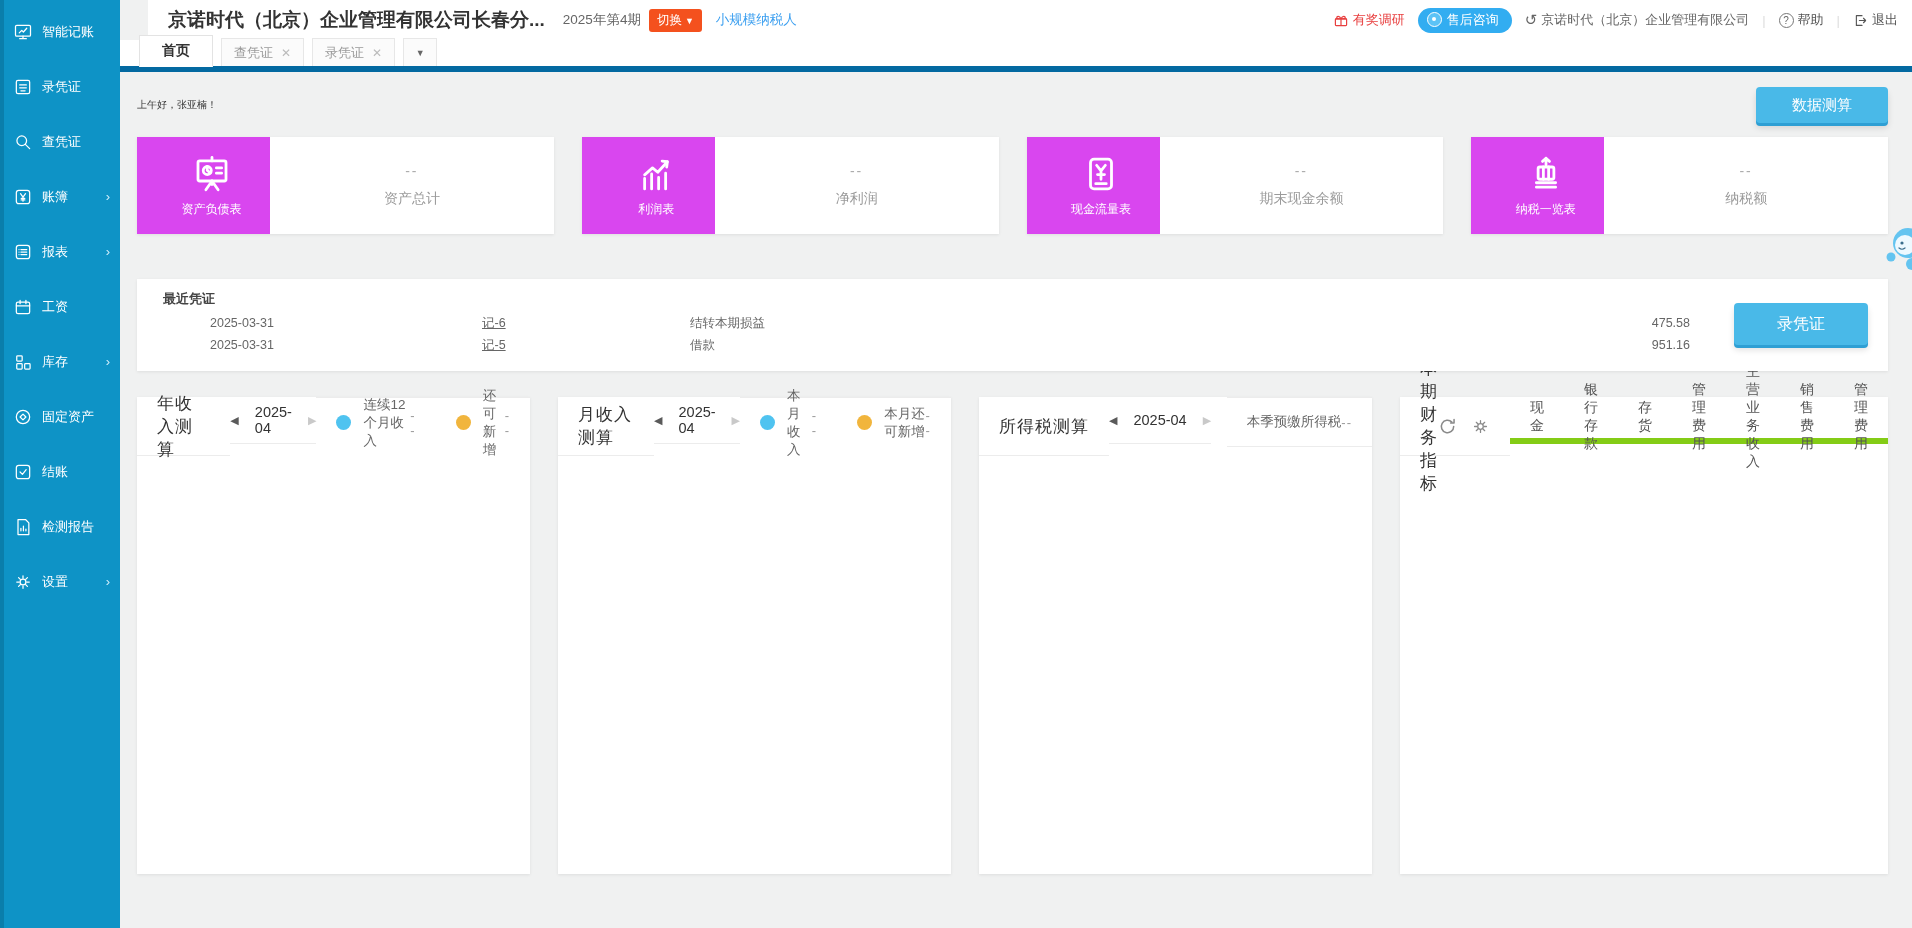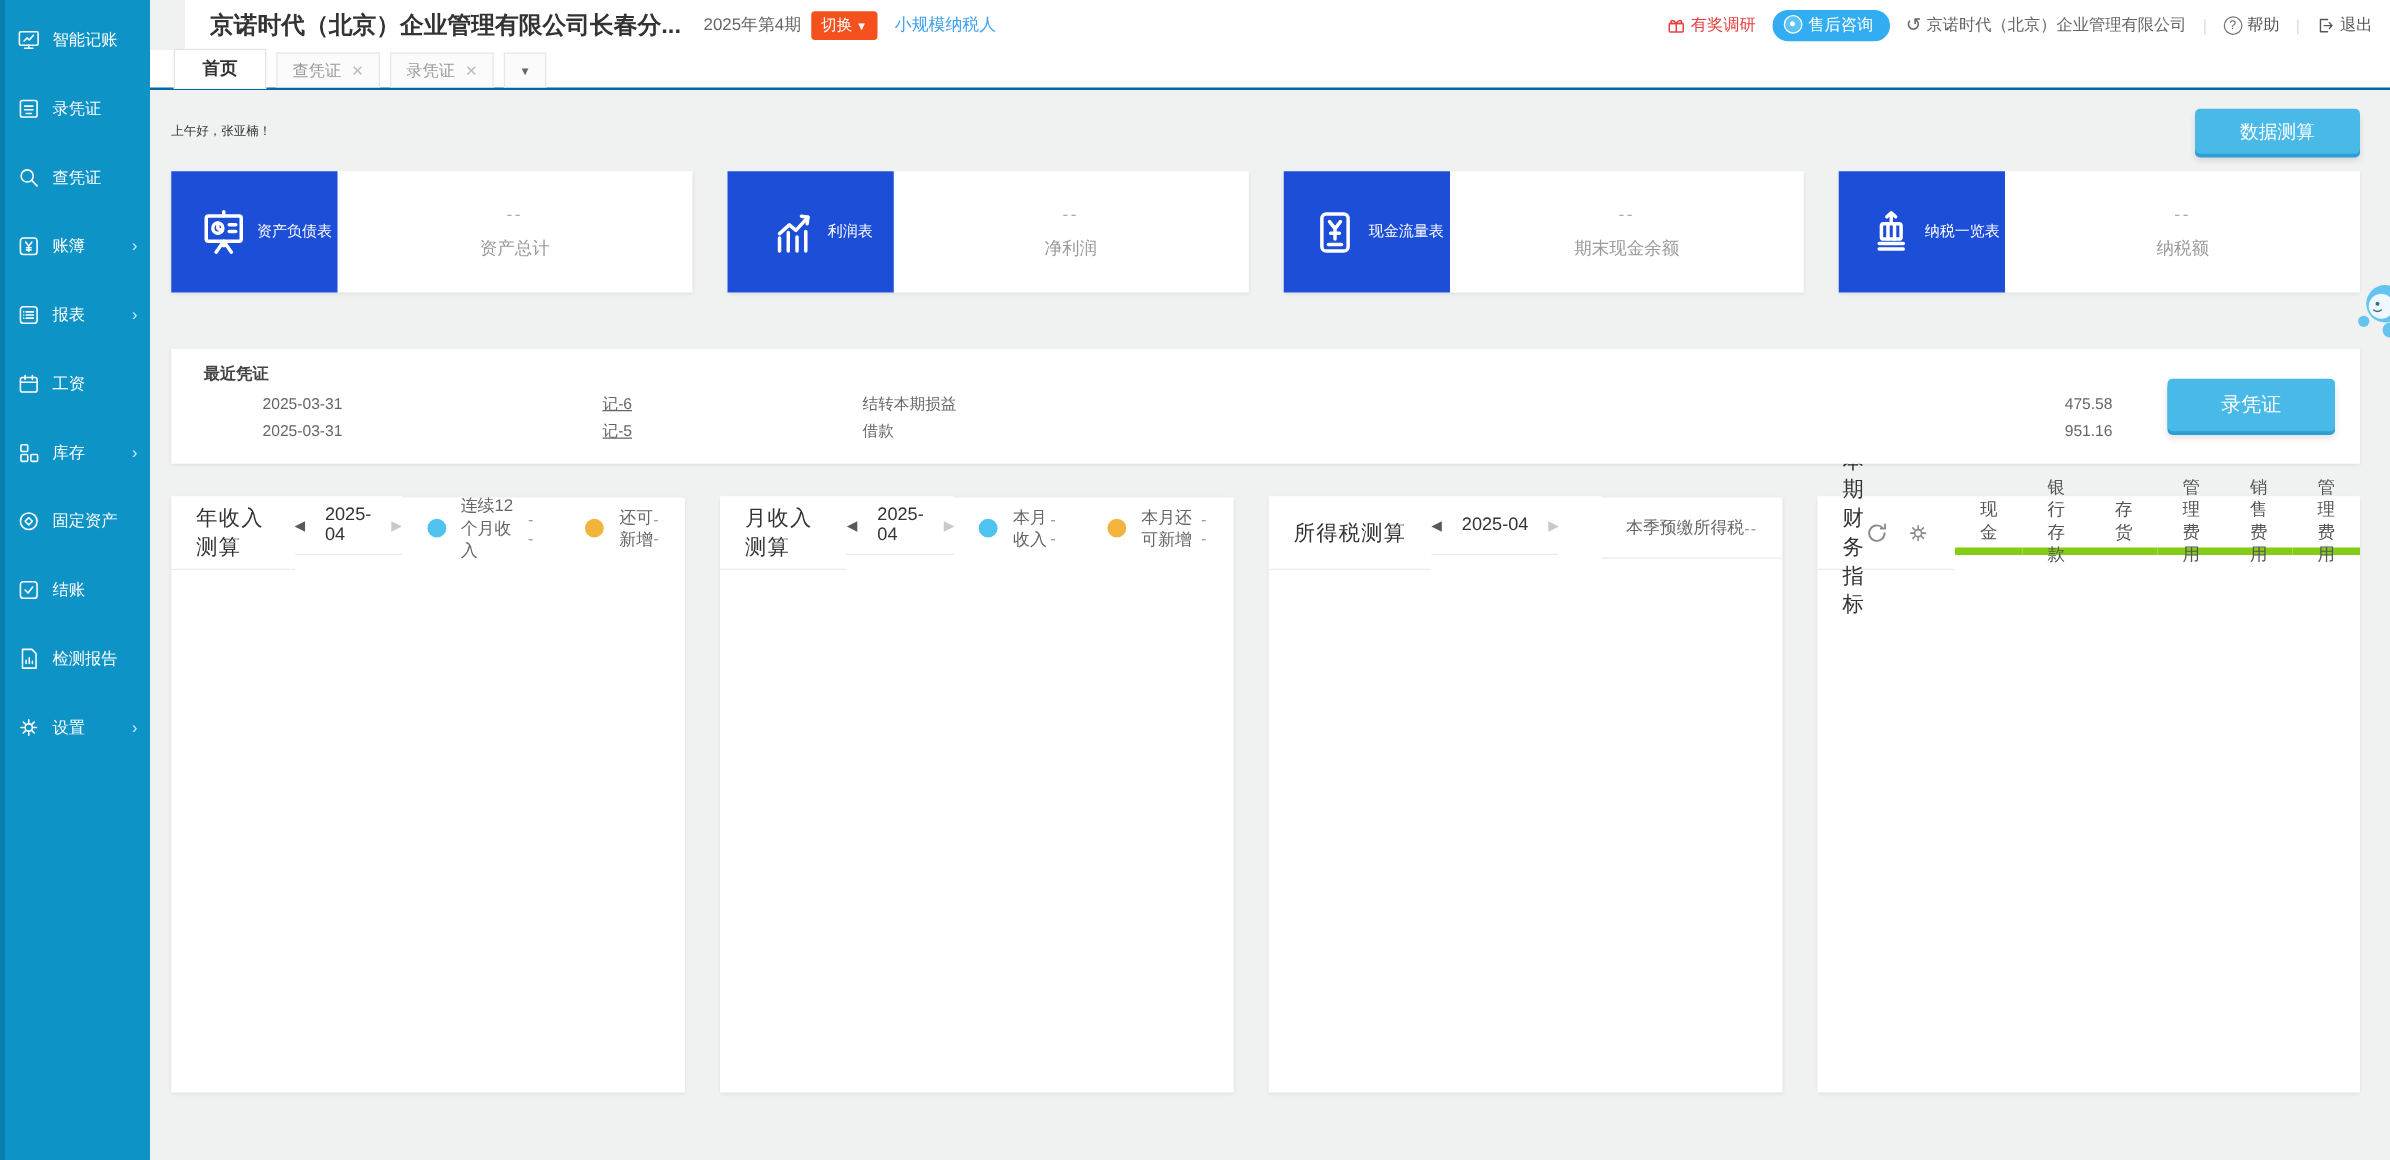--- a/index.html
+++ b/index.html
@@ -42,21 +42,21 @@
   .vdiv { color:#ddd; font-size:13px; }
   .help-link, .logout-link { display:flex; align-items:center; gap:4px; color:#555;
     font-size:13px; cursor:pointer; text-decoration:none; }
   .qmark { width:15px; height:15px; border:1px solid #777; border-radius:50%; font-size:10px;
     display:flex; align-items:center; justify-content:center; color:#666; }
   .logout-link svg { width:15px; height:15px; stroke:#555; fill:none; stroke-width:1.5;
     stroke-linecap:round; stroke-linejoin:round; }
 
   
   .tabbar { position:absolute; left:120px; top:40px; right:0; height:32px; background:#fff;
-    border-bottom:2px solid #0369a1; display:flex; align-items:flex-end; padding-left:19px; z-index:2; }
+    border-bottom:6px solid #0369a1; display:flex; align-items:flex-end; padding-left:19px; z-index:2; }
   .tab { display:flex; align-items:center; gap:8px; cursor:pointer; }
   .tab.active { height:32px; padding:0 22px; background:#fff; border:1px solid #e3e3e3;
     border-bottom:1px solid #fff; margin-bottom:-1px; font-size:14px; font-weight:bold; color:#333; }
   .tab.inactive { height:28px; padding:0 12px; background:#fbfbfb; border:1px solid #e7e7e7;
     border-bottom:none; font-size:13px; color:#9a9a9a; margin-left:8px; }
   .tab .close { color:#bbb; font-size:12px; }
   .tab.caret-tab { height:28px; width:34px; justify-content:center; background:#fbfbfb;
     border:1px solid #e7e7e7; border-bottom:none; margin-left:8px; color:#666; font-size:9px; }
 
   
@@ -64,21 +64,21 @@
     background:#f0f1f1; padding:0 24px 0 17px; }
   .greet-row { margin-top:14px; height:38px; display:flex; align-items:center; justify-content:space-between; }
   .greeting { font-size:10px; font-weight:normal; color:#333; }
   .btn-blue { background:#49b9e8; color:#fff; border:none; border-radius:4px; cursor:pointer;
     box-shadow:0 3px 0 #2e9fd4, 0 5px 6px rgba(0,0,0,0.12); }
   .calc-btn { width:132px; height:36px; font-size:15px; }
 
   
   .stat-row { margin-top:13px; display:flex; gap:28px; height:97px; }
   .stat-card { flex:1; background:#fff; display:flex; box-shadow:0 1px 3px rgba(0,0,0,0.08); cursor:pointer; }
-  .stat-tile { width:133px; background:#1d4ed8; color:#fff; display:flex; 
+  .stat-tile { width:133px; background:#d946ef; color:#fff; display:flex; flex-direction:column;
     align-items:center; justify-content:center; gap:6px;padding-left:16px; }
   .stat-tile svg { width:42px; height:42px; stroke:#fff; fill:none; stroke-width:1.6;
     stroke-linecap:round; stroke-linejoin:round; }
   .stat-tile .t-label { font-size:12px; }
   .stat-body { flex:1; display:flex; flex-direction:column; align-items:center; justify-content:center; gap:11px; }
   .stat-value { color:#adadad; font-size:14px; letter-spacing:2px; }
   .stat-metric { color:#9a9a9a; font-size:14px; }
 
   
   .recent-panel { margin-top:45px; height:92px; background:#fff; position:relative;
@@ -456,20 +456,23 @@
       <div class="ind-row">
           <span>银行存款</span>
         </div>
       <div class="ind-row">
           <span>存货</span>
         </div>
       <div class="ind-row">
           <span>管理费用</span>
         </div>
       <div class="ind-row">
+          <span>主营业务收入</span>
+        </div>
+      <div class="ind-row">
           <span>销售费用</span>
         </div>
       <div class="ind-row">
           <span>管理费用</span>
         </div>
     </section>
   </div>
 </main>
 
 <div class="mascot">

